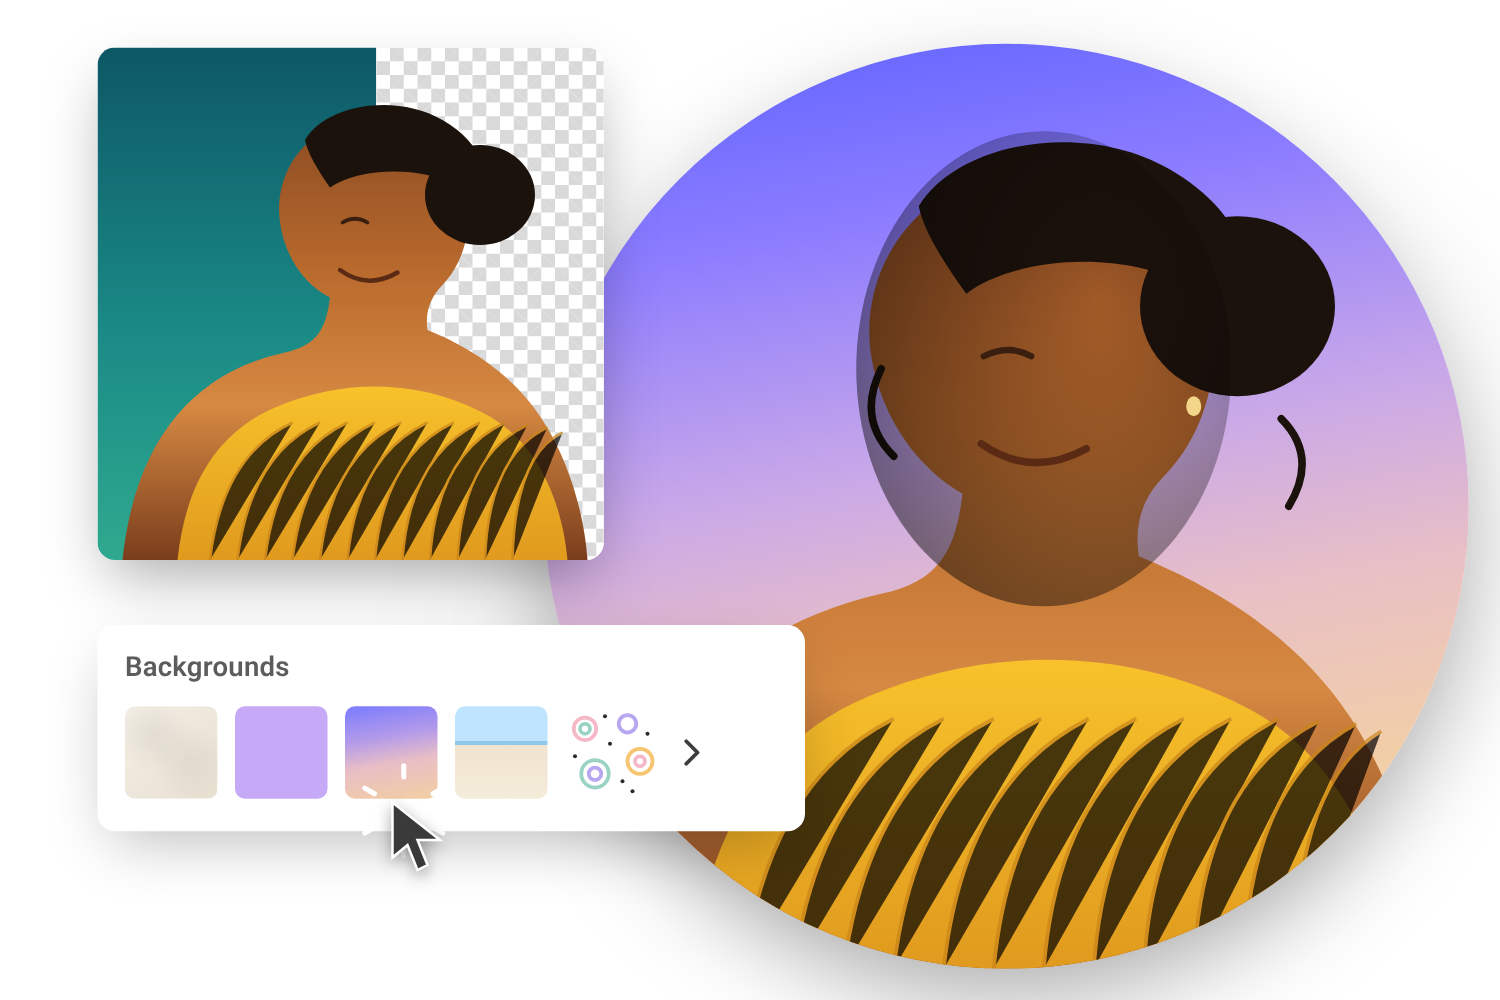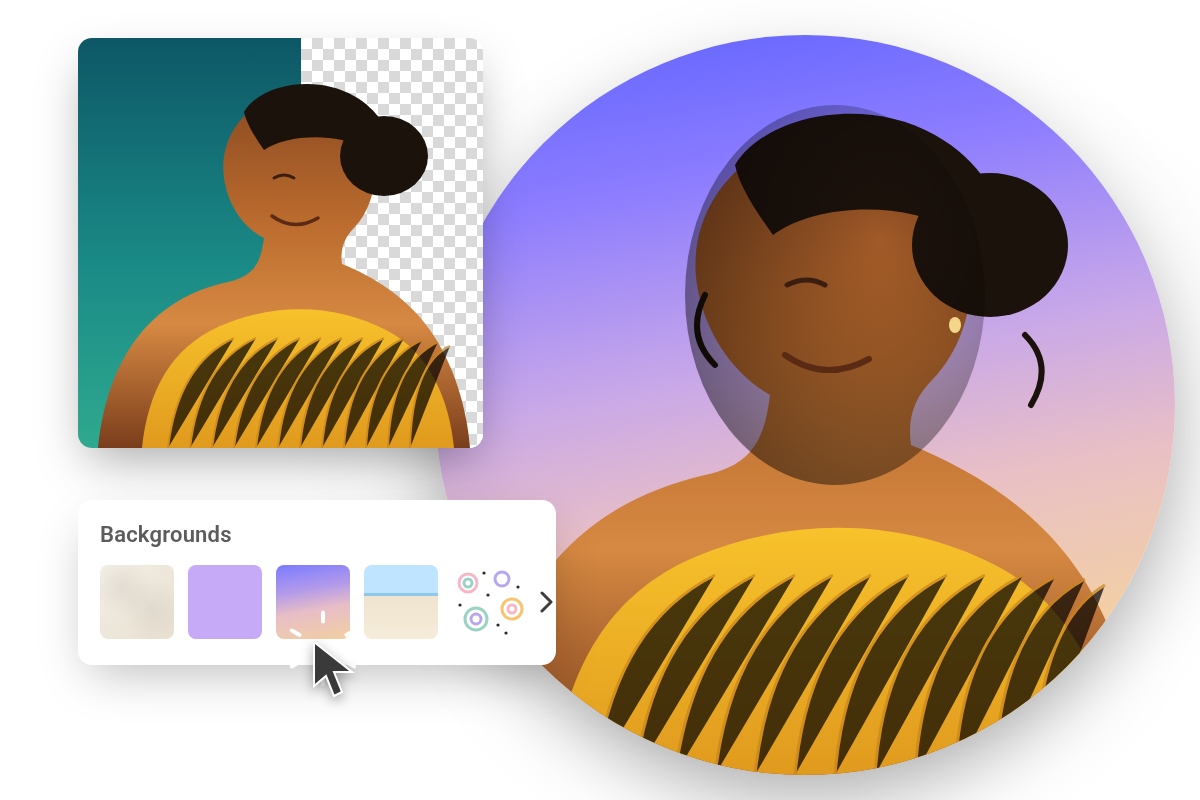--- a/index.html
+++ b/index.html
@@ -57,21 +57,21 @@
   }
 
   
   .subject svg { width:100%; height:100%; display:block; }
 
   
   .bg-panel {
     position: absolute;
     left: 78px;
     top: 500px;
-    width: 478px;
+    width: 566px;
     background: #ffffff;
     border-radius: 14px;
     box-shadow: 0 18px 50px -12px rgba(0,0,0,.28);
     padding: 22px 20px 26px 22px;
   }
   .bg-panel h3 {
     font-size: 22px;
     font-weight: 600;
     color: #5c5c5c;
     margin-bottom: 18px;

